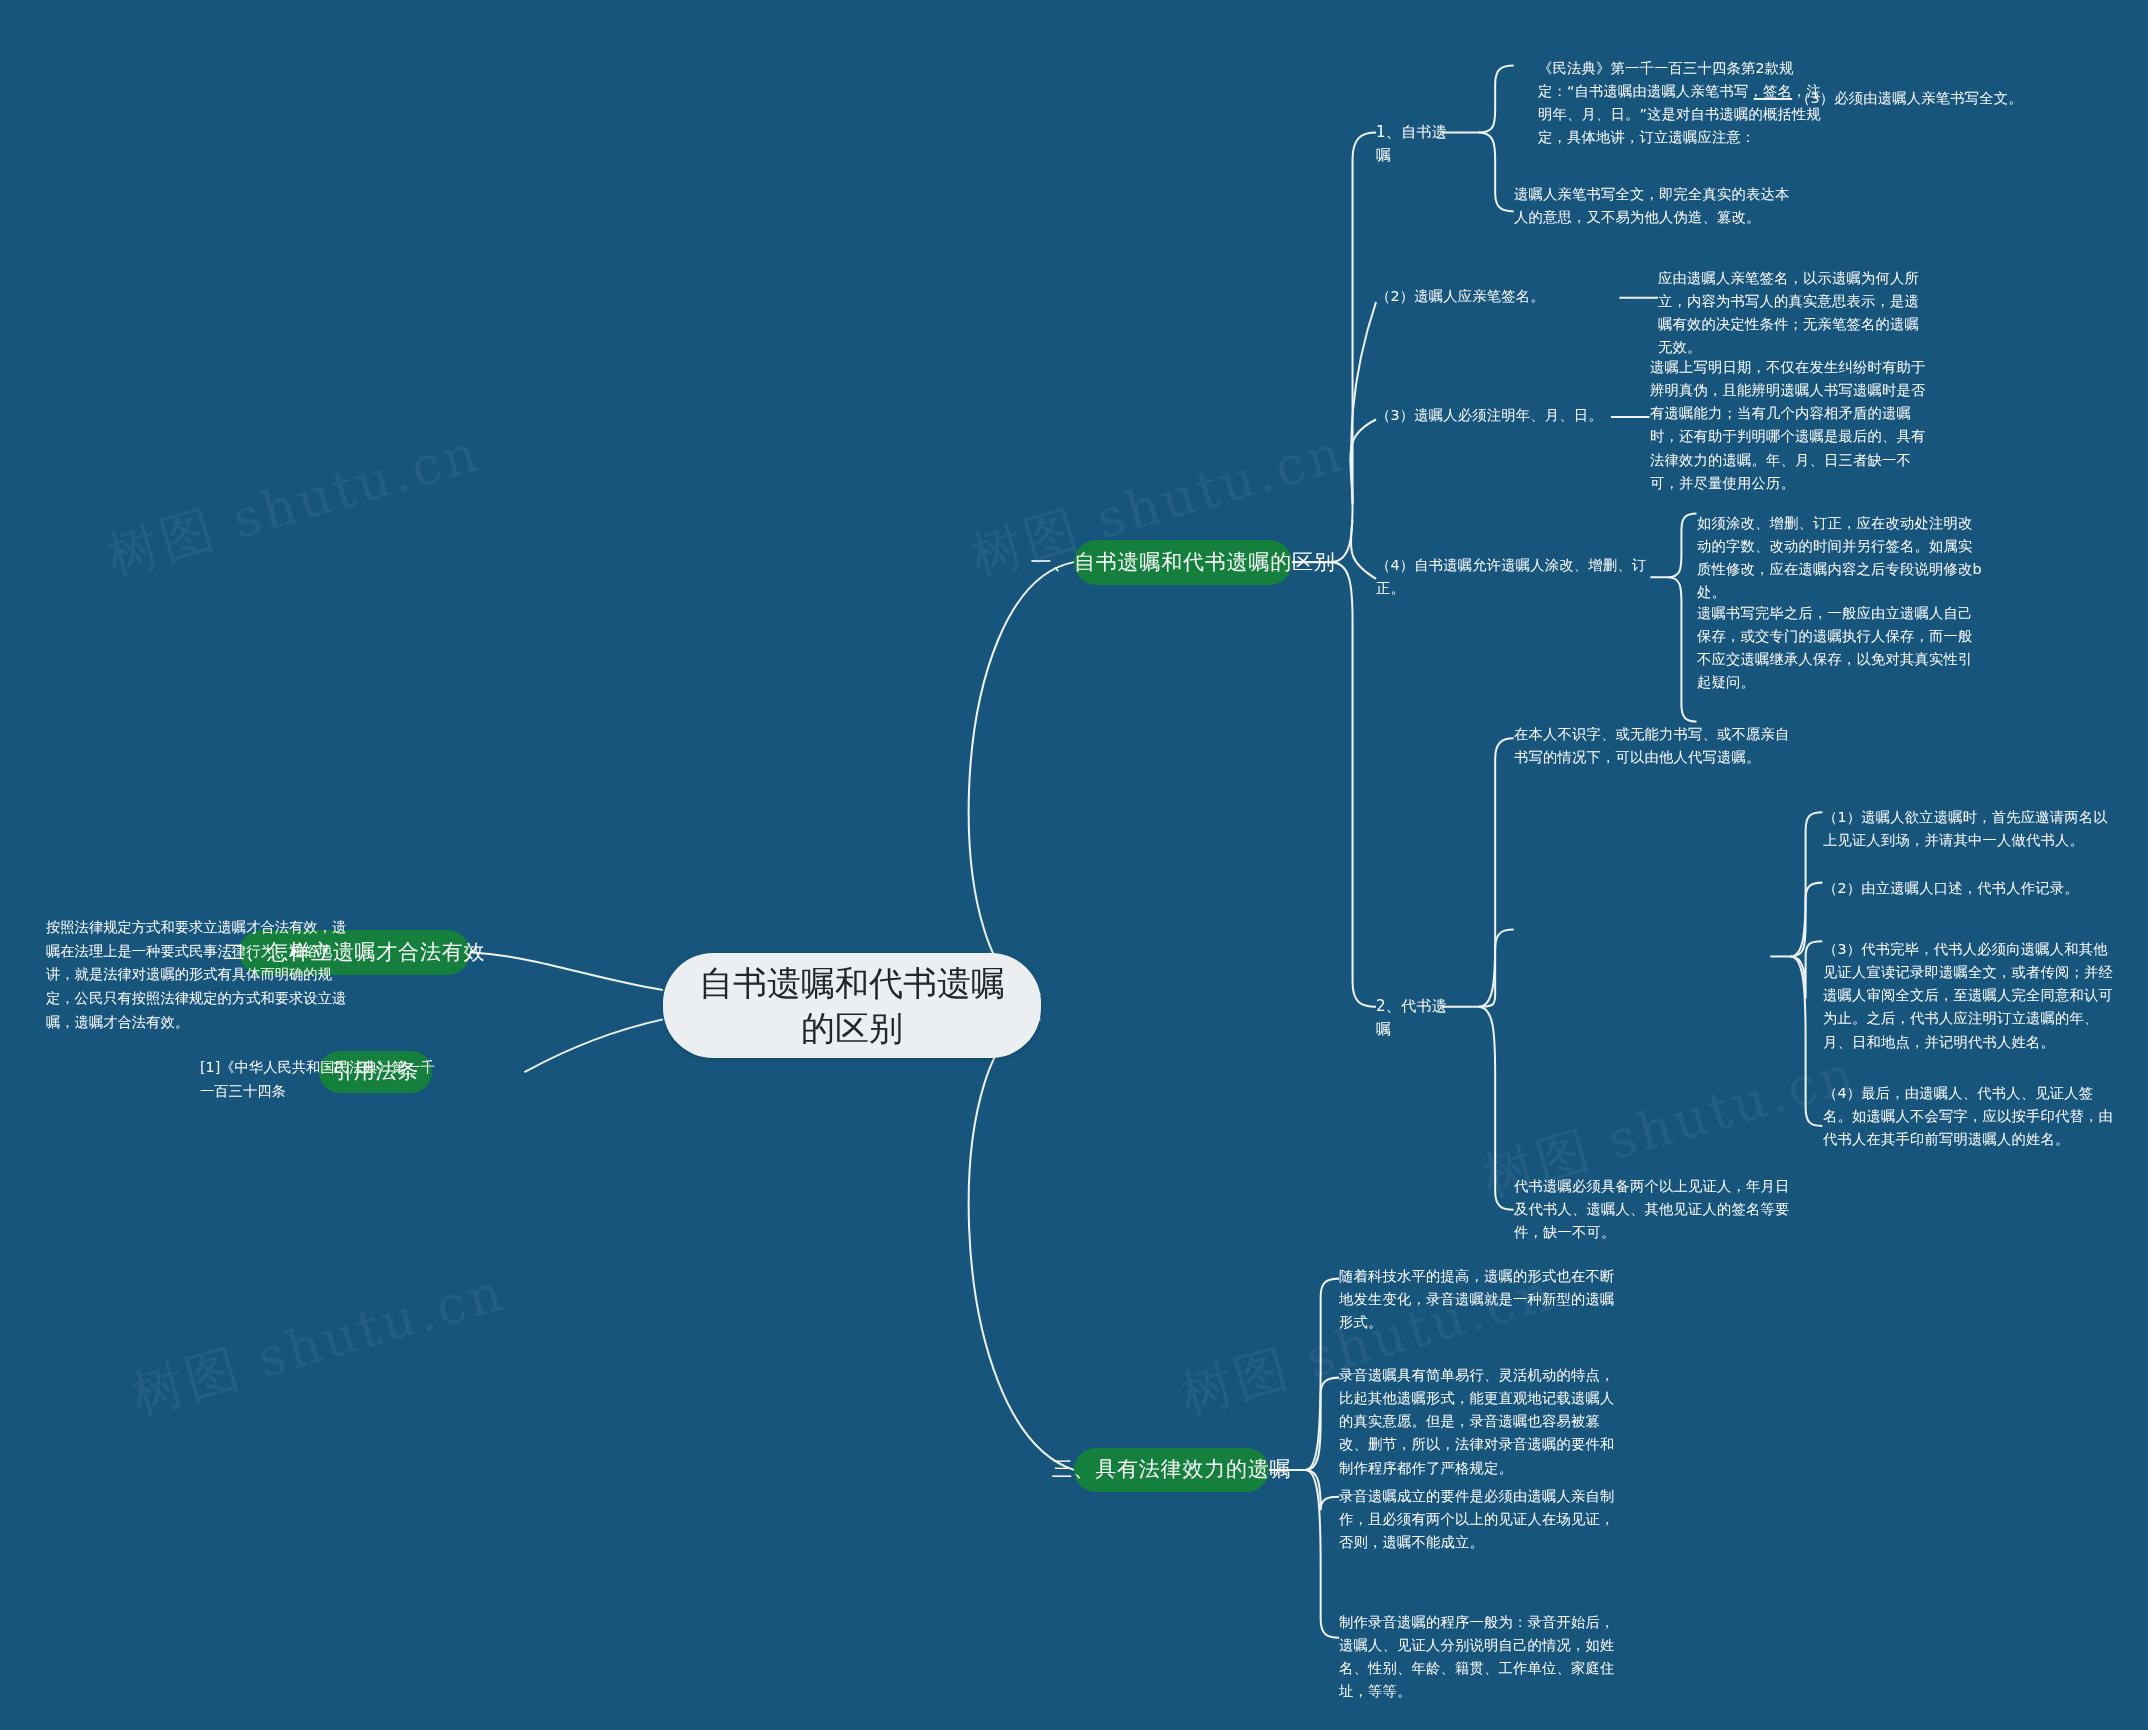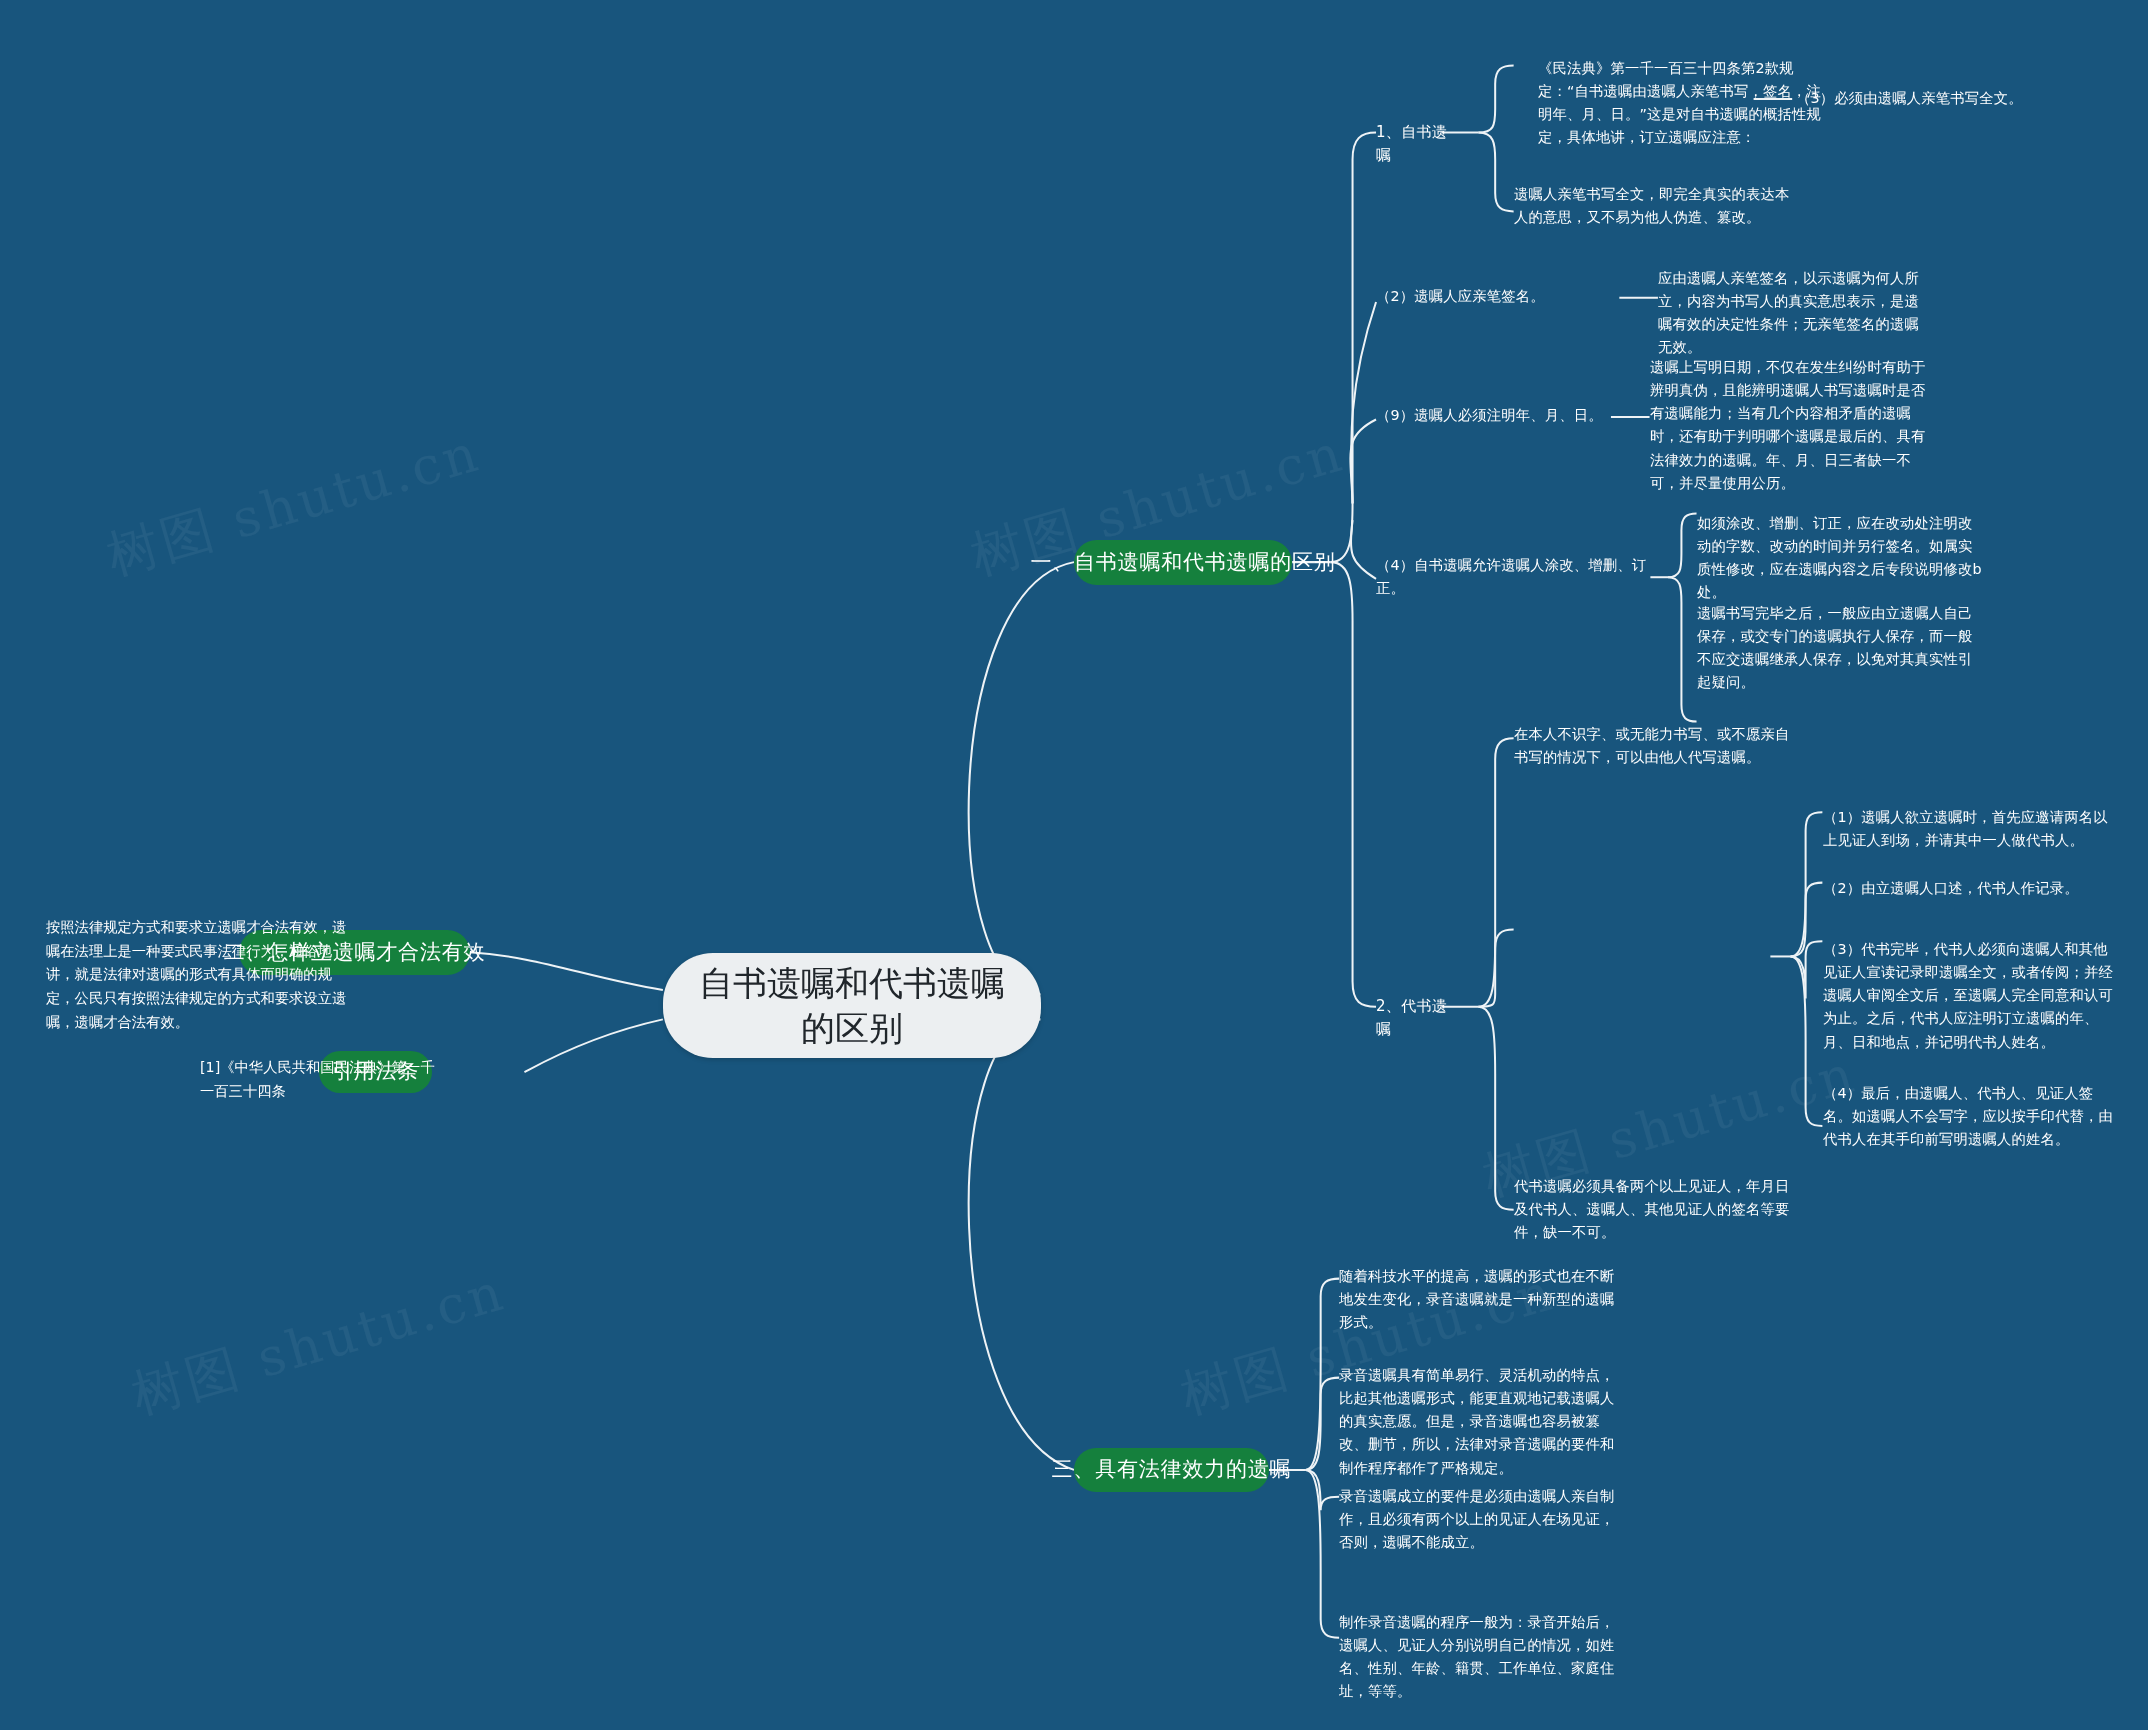--- a/index.html
+++ b/index.html
@@ -189,21 +189,21 @@
   </div>
 
   <div class="node leaf-text" style="left:1376px;top:285px;width:243px;">
     <span>（2）遗嘱人应亲笔签名。</span>
   </div>
   <div class="node leaf-text" style="left:1658px;top:267px;width:273px;">
     <span>应由遗嘱人亲笔签名，以示遗嘱为何人所立，内容为书写人的真实意思表示，是遗嘱有效的决定性条件；无亲笔签名的遗嘱无效。</span>
   </div>
 
   <div class="node leaf-text" style="left:1376px;top:404px;width:243px;">
-    <span>（9）遗嘱人必须注明年、月、日。</span>
+    <span>（3）遗嘱人必须注明年、月、日。</span>
   </div>
   <div class="node leaf-text" style="left:1650px;top:356px;width:285px;">
     <span>遗嘱上写明日期，不仅在发生纠纷时有助于辨明真伪，且能辨明遗嘱人书写遗嘱时是否有遗嘱能力；当有几个内容相矛盾的遗嘱时，还有助于判明哪个遗嘱是最后的、具有法律效力的遗嘱。年、月、日三者缺一不可，并尽量使用公历。</span>
   </div>
 
   <div class="node leaf-text" style="left:1376px;top:554px;width:277px;">
     <span>（4）自书遗嘱允许遗嘱人涂改、增删、订正。</span>
   </div>
   <div class="node leaf-text" style="left:1697px;top:512px;width:289px;">
     <span>如须涂改、增删、订正，应在改动处注明改动的字数、改动的时间并另行签名。如属实质性修改，应在遗嘱内容之后专段说明修改b处。</span>

